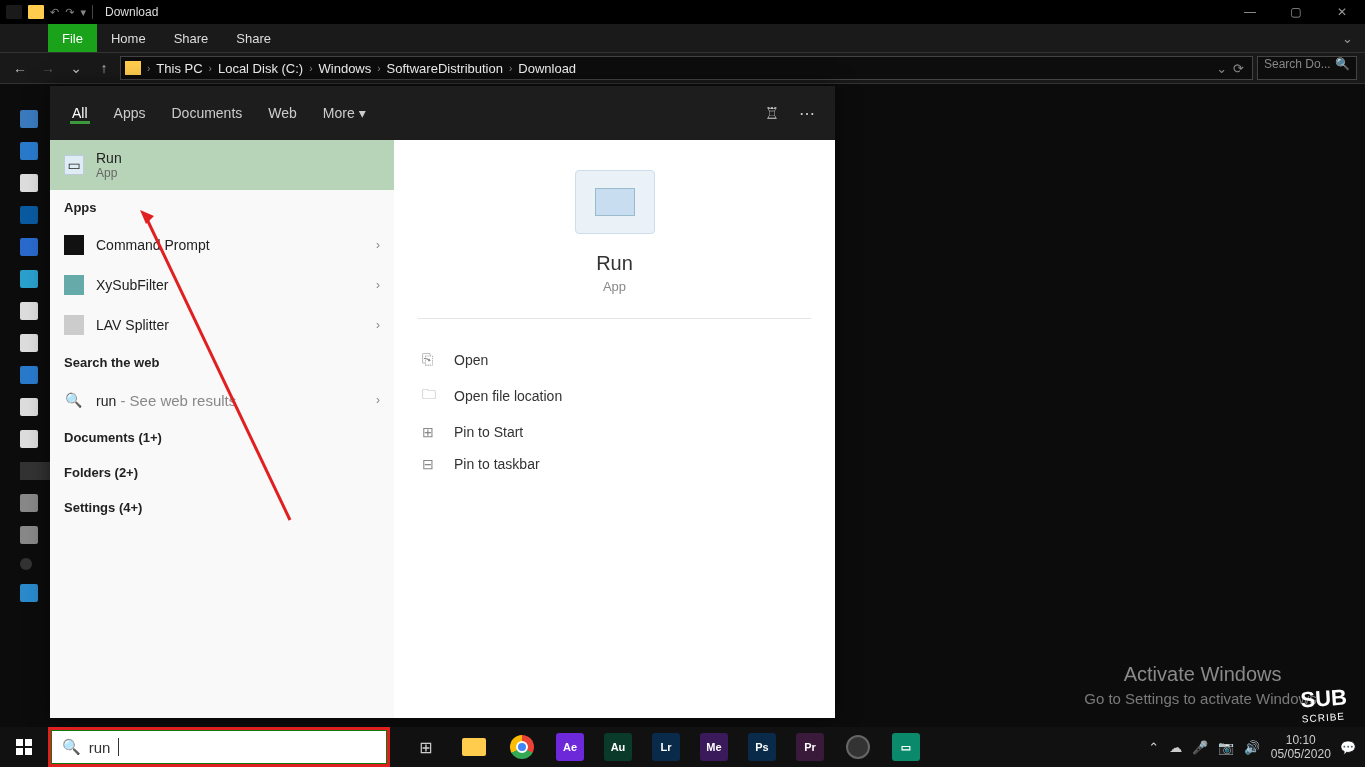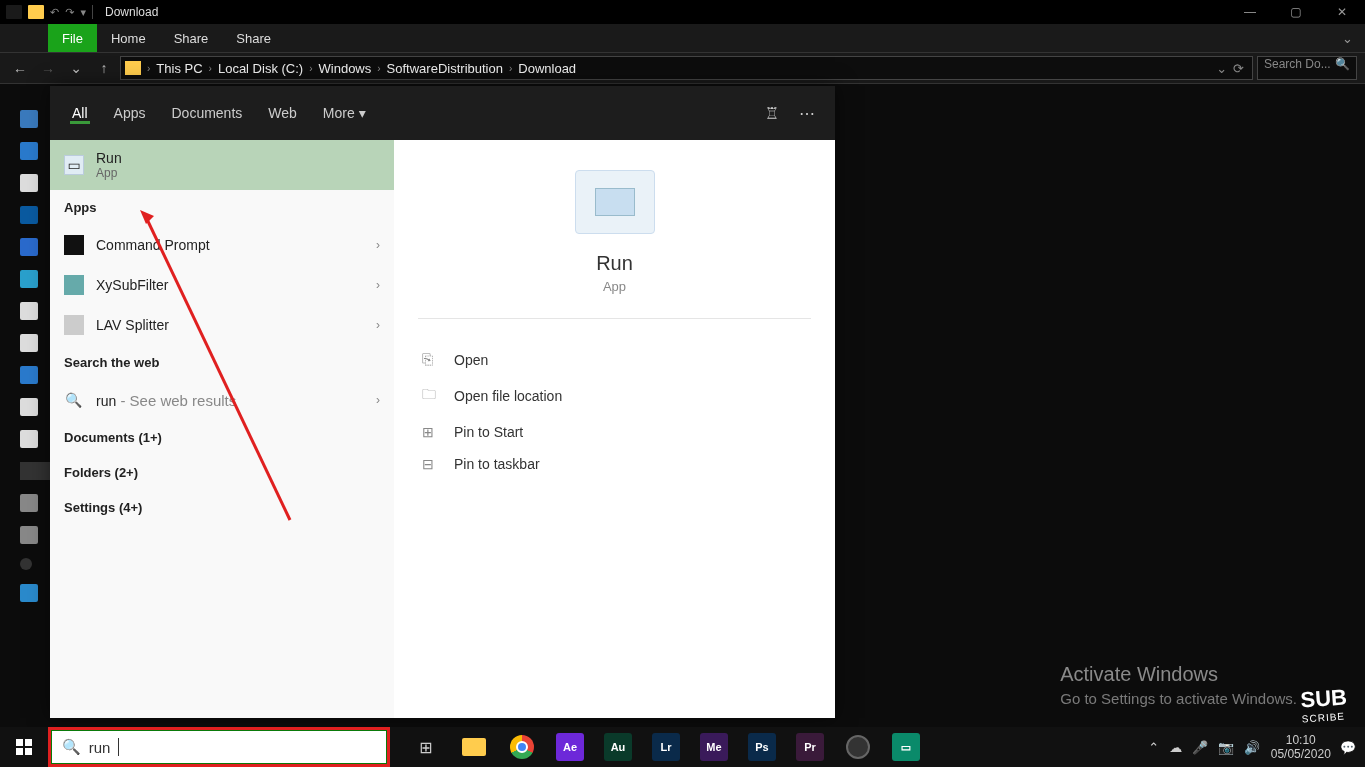--- a/index.html
+++ b/index.html
@@ -80,21 +80,21 @@
 .search-input .cursor { width:1px; height:18px; background:#333; animation: blink 1s infinite;}
 @keyframes blink{50%{opacity:0;}}
 .task-icons { display:flex; height:100%; margin-left:12px;}
 .task-icons .ti { width:48px; display:flex; align-items:center; justify-content:center;}
 .task-icons .ti .sq{ width:28px; height:28px; border-radius:3px; display:flex; align-items:center; justify-content:center; font-size:11px; font-weight:bold; color:#fff;}
 .tray { margin-left:auto; display:flex; align-items:center; gap:10px; padding-right:8px; color:#ccc; font-size:12px;}
 .tray .clock{ text-align:center; line-height:1.2;}
 .tray .ic{ font-size:13px;}
 
 
-.watermark { position:absolute; right:68px; bottom:60px; color:#8a8a8a; text-align:left;}
+.watermark { position:absolute; right:44px; bottom:60px; color:#8a8a8a; text-align:center;}
 .watermark .l1{ font-size:20px;} .watermark .l2{ font-size:15px; color:#7a7a7a; margin-top:4px;}
 
 
 .subscribe { position:absolute; right:18px; bottom:44px; color:#fff; font-family: cursive; font-size:16px; transform: rotate(-4deg); line-height:0.9;}
 .subscribe .big{font-size:22px; font-weight:bold;}
 </style>
 </head>
 <body>
 
 <div class="titlebar">

